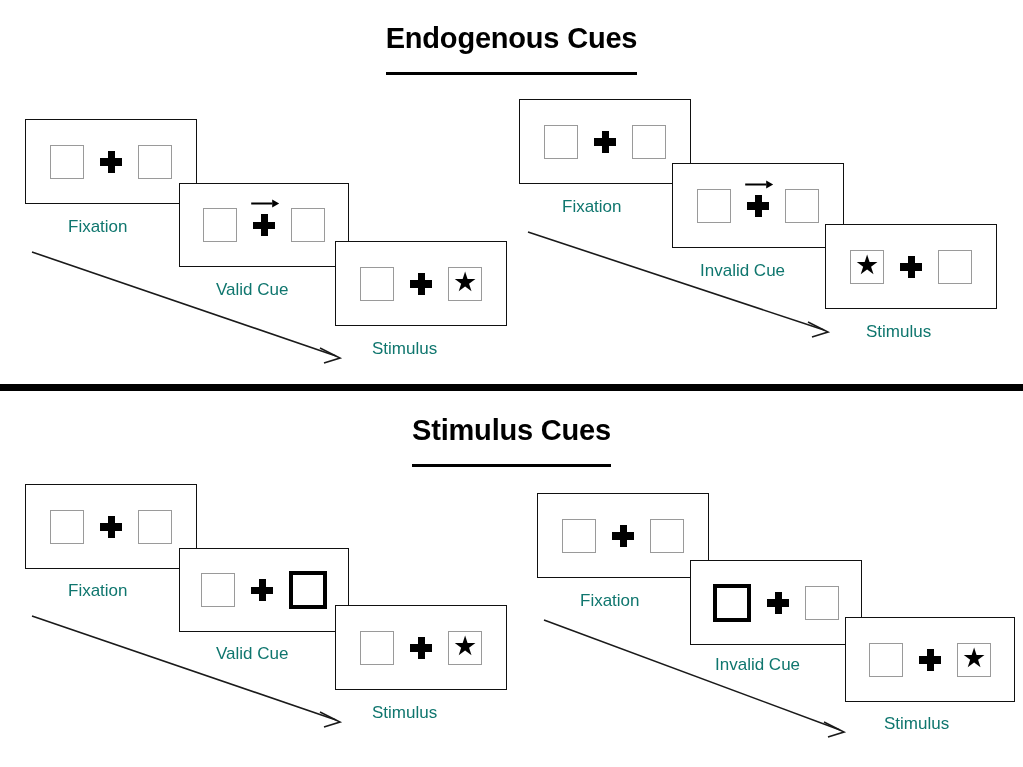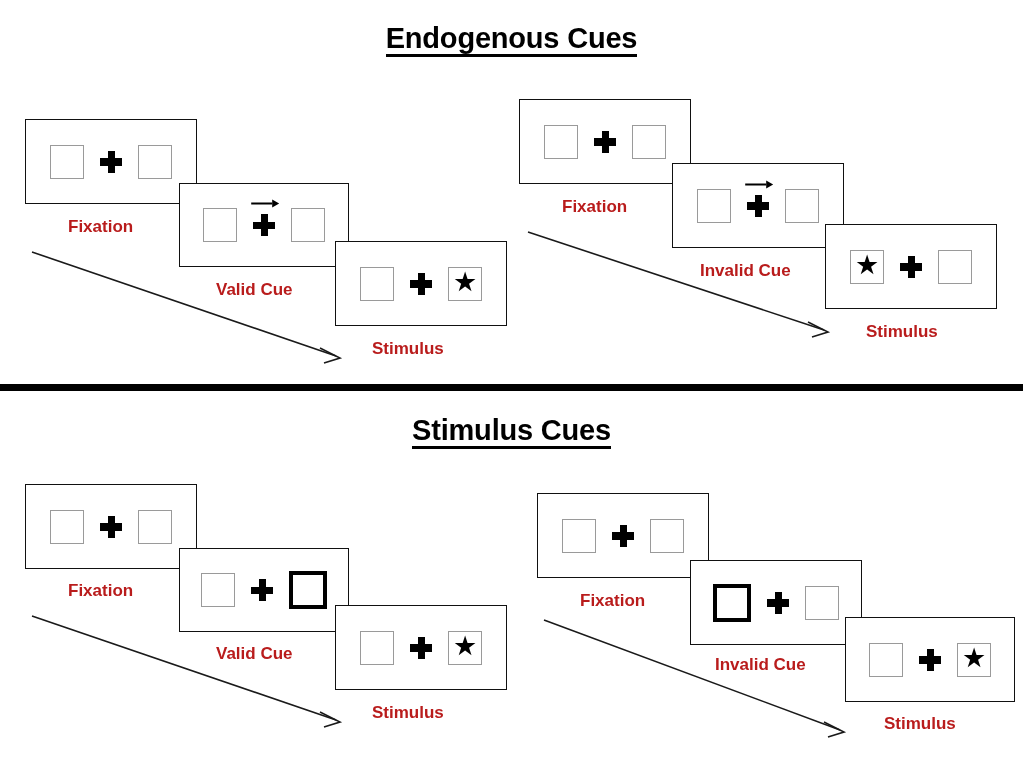--- a/index.html
+++ b/index.html
@@ -20,21 +20,21 @@
     position: absolute;
     width: 100%;
     text-align: center;
     font-size: 29px;
     font-weight: bold;
     color: #000000;
     letter-spacing: -0.2px;
   }
   .section-title span {
     border-bottom: 3px solid #000;
-    padding-bottom: 0;
+    padding-bottom: 18px;
     margin-top: 19px;
   }
   #title-endogenous { top: 22px; left: 0; }
   #title-exogenous  { top: 414px; left: 0; }
 
   
   #divider {
     position: absolute;
     left: 0;
     top: 384px;
@@ -113,22 +113,22 @@
     left: 50%;
     transform: translateX(-46%);
     width: 30px;
     height: 11px;
   }
 
   
   .stage-label {
     position: absolute;
     font-size: 17px;
-    font-weight: bold;
-    color: #b91c1c;
+    font-weight: normal;
+    color: #0f766e;
     white-space: nowrap;
   }
 
   
   .flow-arrow {
     position: absolute;
     pointer-events: none;
   }
 </style>
 </head>

